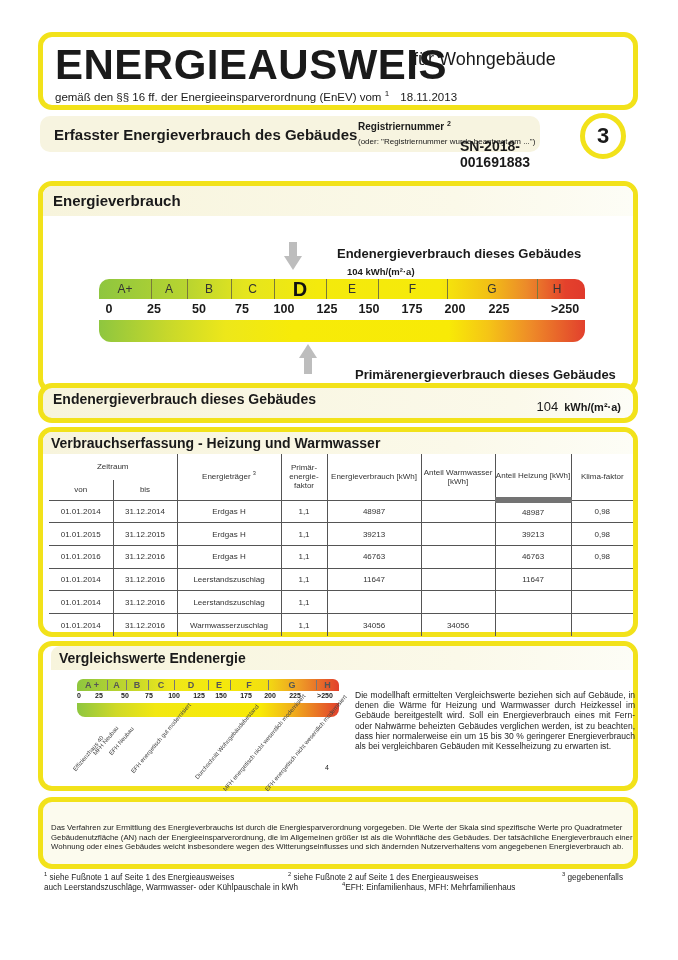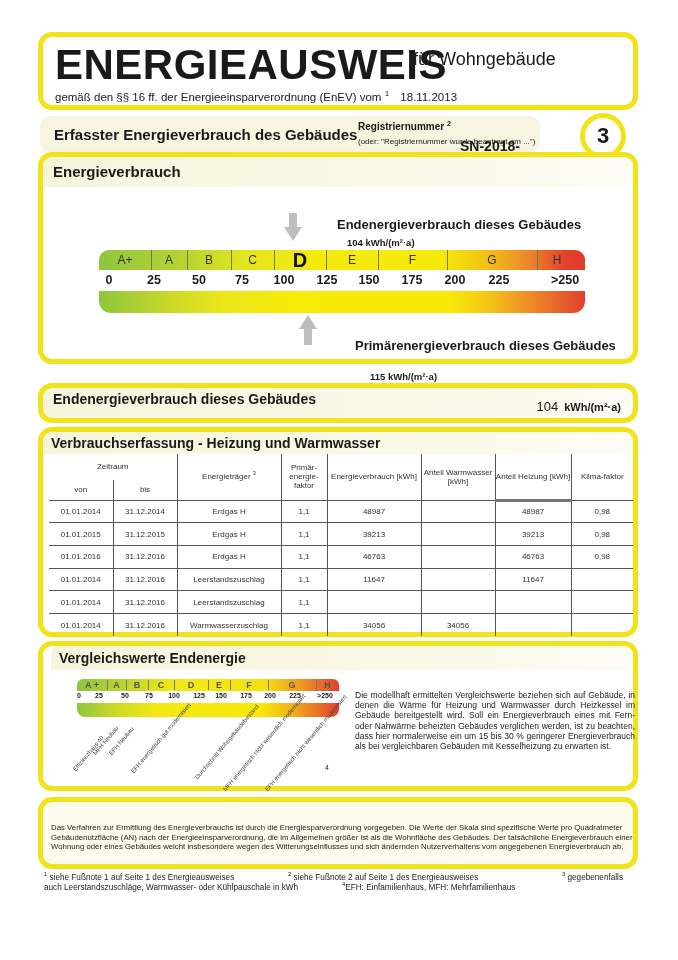--- a/index.html
+++ b/index.html
@@ -18,21 +18,21 @@
 
   
   #reg-strip { position: absolute; left: 40px; top: 116px; width: 500px; height: 36px; background: #f7f4e0; border-radius: 10px; }
   #reg-title { position: absolute; left: 14px; top: 10px; font-size: 15px; font-weight: bold; }
   #reg-label { position: absolute; left: 318px; top: 5px; font-size: 10px; font-weight: bold; }
   #reg-number { position: absolute; left: 420px; top: 22px; font-size: 14px; font-weight: bold; }
   #reg-note { position: absolute; left: 318px; top: 21px; font-size: 8px; }
   #page-circle { position: absolute; left: 580px; top: 113px; width: 46px; height: 46px; border-radius: 50%; border: 5px solid #f2e21a; display: flex; align-items: center; justify-content: center; font-size: 22px; font-weight: bold; background: #fff; }
 
   
-  #ev-box { left: 38px; top: 152px; width: 600px; height: 212px; }
+  #ev-box { left: 38px; top: 181px; width: 600px; height: 212px; }
   #ev-box .hdr { position: absolute; left: 0; top: 0; right: 0; height: 30px; border-radius: 9px 9px 0 0; padding: 6px 10px; font-size: 15px; }
   .arrow-down { position: absolute; width: 18px; height: 28px; }
   #end-label { position: absolute; left: 294px; top: 60px; font-size: 13px; font-weight: bold; }
   #end-value { position: absolute; left: 304px; top: 80px; font-size: 9.5px; font-weight: bold; }
   #scale-top { position: absolute; left: 56px; top: 93px; width: 486px; height: 20px; border-radius: 10px 10px 0 0;
     background: linear-gradient(90deg, #8ec63f 0%, #b8d430 18%, #e5e51e 30%, #f4ea0c 45%, #f6ea0a 70%, #f2c115 80%, #ec8a2a 88%, #e4412c 96%, #e03a2c 100%); }
   .seg { position: absolute; top: 0; height: 20px; display: flex; align-items: center; justify-content: center; font-size: 12px; color: #333; }
   .seg.active { font-size: 20px; font-weight: bold; color: #111; }
   .seg-div { position: absolute; top: 0; width: 1px; height: 20px; background: #7a7a3a; }
   #scale-ticks { position: absolute; left: 56px; top: 114px; width: 486px; height: 20px; }
@@ -183,21 +183,21 @@
         <col style="width:76px">
         <col style="width:62px">
     </colgroup>
     <thead>
       <tr class="h1">
         <th colspan="2">Zeitraum</th>
         <th rowspan="2" style="border-bottom:1px solid #555;"><span>Energieträger</span> <sup>3</sup></th>
         <th rowspan="2" style="border-bottom:1px solid #555;">Primär-energie-faktor</th>
         <th rowspan="2" style="border-bottom:1px solid #555;">Energieverbrauch [kWh]</th>
         <th rowspan="2" style="border-bottom:1px solid #555;">Anteil Warmwasser [kWh]</th>
-        <th rowspan="2" style="border-bottom:3px solid #737373;">Anteil Heizung [kWh]</th>
+        <th rowspan="2" style="border-bottom:6px solid #737373;">Anteil Heizung [kWh]</th>
         <th rowspan="2" style="border-bottom:1px solid #555;">Klima-faktor</th>
       </tr>
       <tr class="h2">
         <th>von</th>
         <th>bis</th>
       </tr>
     </thead>
     <tbody>
       <tr>
         <td>01.01.2014</td>

